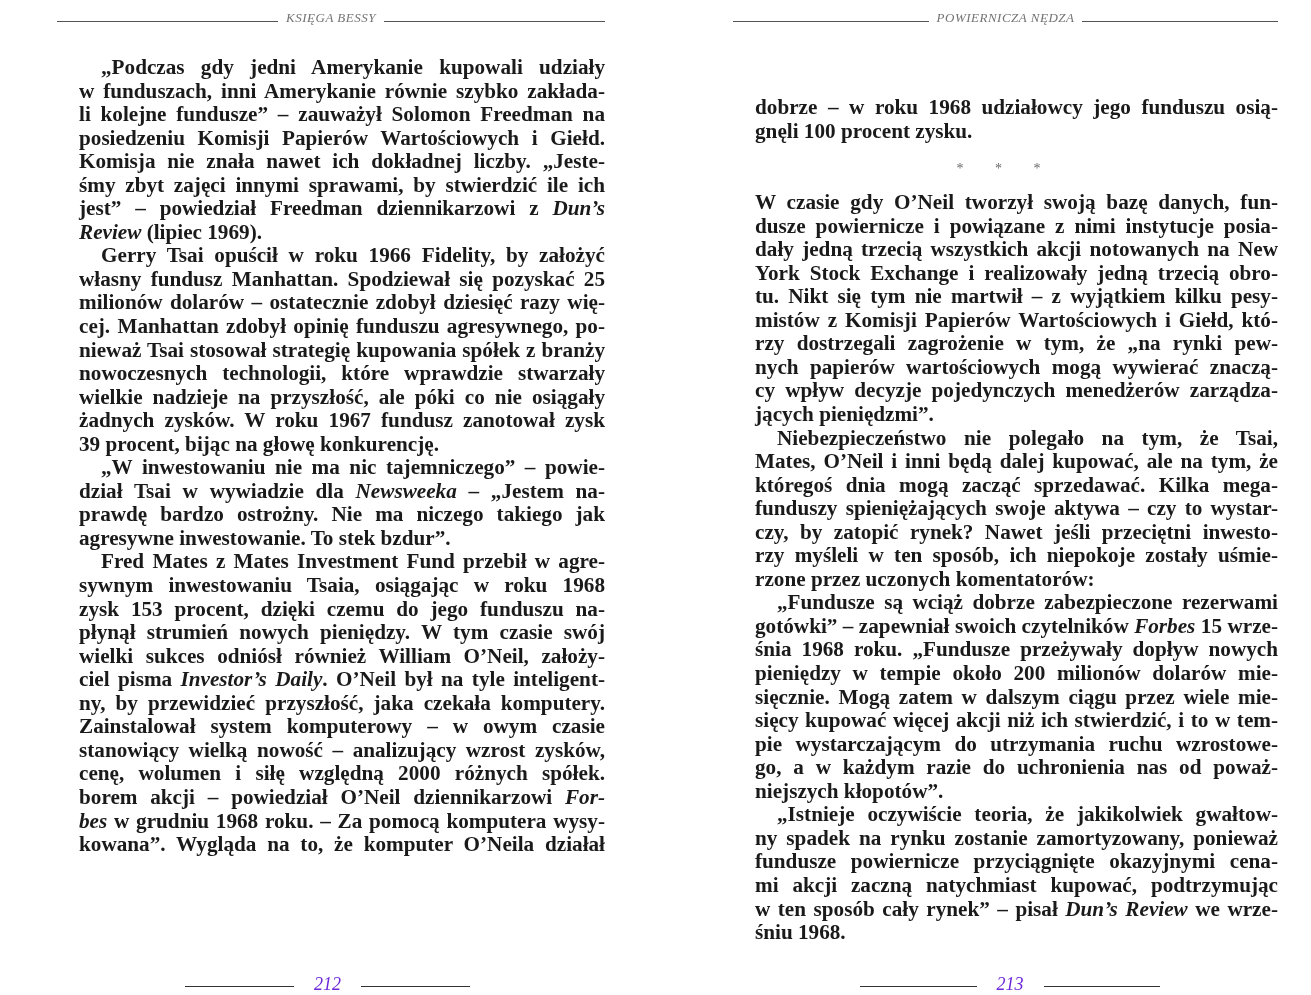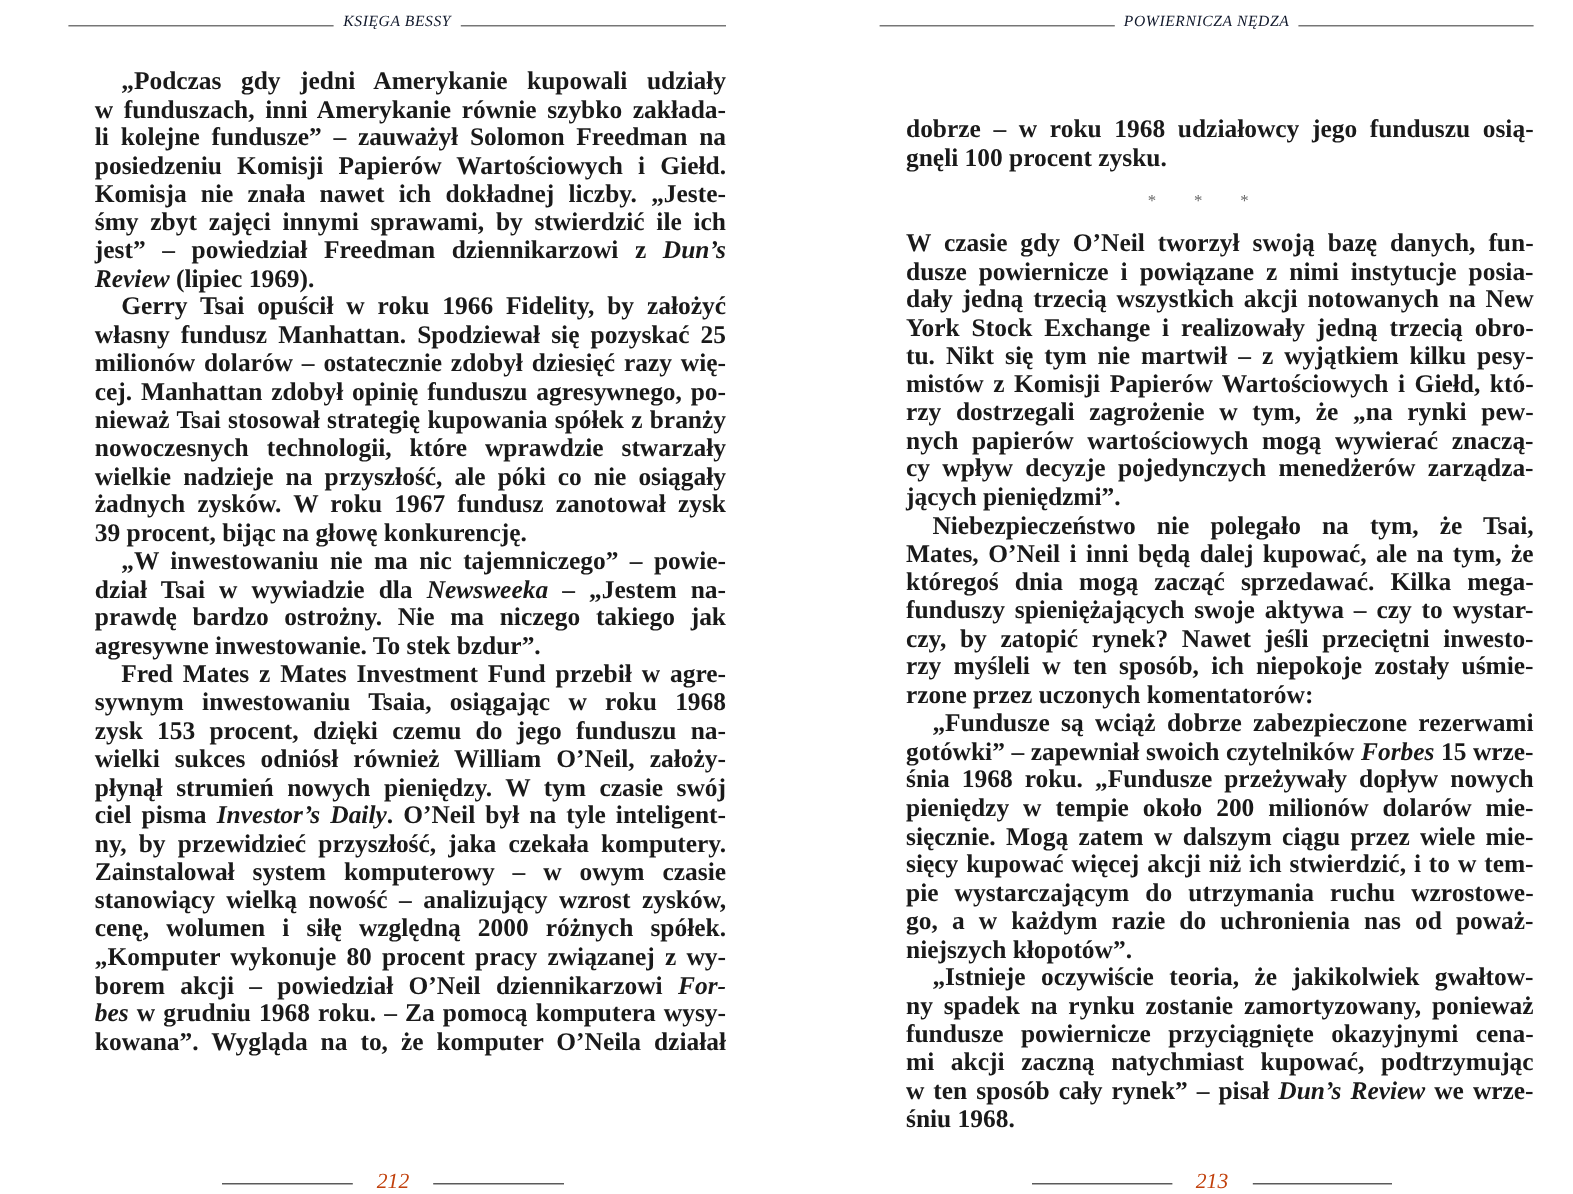--- a/index.html
+++ b/index.html
@@ -5,34 +5,34 @@
   html, body { margin: 0; padding: 0; background: #ffffff; }
   body { width: 1311px; height: 995px; position: relative; overflow: hidden;
          font-family: "Liberation Serif", "DejaVu Serif", serif; color: #1a1a1a; }
   .page { position: absolute; top: 0; height: 995px; }
   .page.left { left: 0; width: 655px; }
   .page.right { left: 655px; width: 656px; }
   .running-head { position: absolute; top: 8px; height: 20px; display: flex; align-items: center; }
   .left .running-head { left: 57px; width: 548px; }
   .right .running-head { left: 78px; width: 545px; }
   .rh-line { flex: 1; height: 0; border-top: 1.2px solid #555; margin-top: 6px; }
-  .rh-title { font-style: italic; font-size: 13px; letter-spacing: 0.5px; padding: 0 8px; color: #0f172a; font-variant: small-caps; text-transform: uppercase; }
+  .rh-title { font-style: italic; font-size: 13px; letter-spacing: 0.5px; padding: 0 8px; color: #737373; font-variant: small-caps; text-transform: uppercase; }
   .body { position: absolute; font-size: 21.2px; line-height: 23.55px; text-align: justify; hyphens: manual; }
   .left .body { left: 57px; top: 56px; width: 548px; }
   .right .body { left: 78px; top: 56px; width: 545px; margin-top: 40px; }
   .para { margin: 0; text-indent: 22px; font-weight: bold; }
   .line { display: block; text-align: justify; text-align-last: justify; white-space: nowrap; }
   .line.last { text-align-last: left; }
   .line.indent { padding-left: 22px; }
   .separator { text-align: center; font-size: 14px; letter-spacing: 14px; color: #666; margin: 14px 0 10px 0; line-height: 24px; }
   .folio { position: absolute; top: 972px; height: 24px; display: flex; align-items: center; }
   .left .folio { left: 185px; width: 285px; }
   .right .folio { left: 205px; width: 300px; }
   .folio-line { flex: 1; border-top: 1.2px solid #333; margin-top: 4px; }
-  .folio-num { font-style: italic; font-size: 18px; padding: 0 20px; color: #c2410c; }
+  .folio-num { font-style: italic; font-size: 18px; padding: 0 20px; color: #6d28d9; }
   i { font-style: italic; }
 </style>
 </head>
 <body>
 
 <div class="page left">
   <div class="running-head">
     <span class="rh-line"></span>
     <span class="rh-title">KSIĘGA BESSY</span>
     <span class="rh-line"></span>
@@ -62,28 +62,27 @@
       <div class="para">
         <span class="line indent">„W inwestowaniu nie ma nic tajemniczego” – powie-</span>
         <span class="line">dział Tsai w wywiadzie dla <i>Newsweeka</i> – „Jestem na-</span>
         <span class="line">prawdę bardzo ostrożny. Nie ma niczego takiego jak</span>
         <span class="line last">agresywne inwestowanie. To stek bzdur”.</span>
       </div>
       <div class="para">
         <span class="line indent">Fred Mates z Mates Investment Fund przebił w agre-</span>
         <span class="line">sywnym inwestowaniu Tsaia, osiągając w roku 1968</span>
         <span class="line">zysk 153 procent, dzięki czemu do jego funduszu na-</span>
+        <span class="line">płynął strumień nowych pieniędzy. W tym czasie swój</span>
         <span class="line">wielki sukces odniósł również William O’Neil, założy-</span>
-        <span class="line">płynął strumień nowych pieniędzy. W tym czasie swój</span>
         <span class="line">ciel pisma <i>Investor’s Daily</i>. O’Neil był na tyle inteligent-</span>
         <span class="line">ny, by przewidzieć przyszłość, jaka czekała komputery.</span>
         <span class="line">Zainstalował system komputerowy – w owym czasie</span>
         <span class="line">stanowiący wielką nowość – analizujący wzrost zysków,</span>
         <span class="line">cenę, wolumen i siłę względną 2000 różnych spółek.</span>
-        <span class="line">„Komputer wykonuje 80 procent pracy związanej z wy-</span>
         <span class="line">borem akcji – powiedział O’Neil dziennikarzowi <i>For-</i></span>
         <span class="line"><i>bes</i> w grudniu 1968 roku. – Za pomocą komputera wysy-</span>
         <span class="line">kowana”. Wygląda na to, że komputer O’Neila działał</span>
       </div>
     </div>
   <div class="folio">
     <span class="folio-line"></span>
     <span class="folio-num">212</span>
     <span class="folio-line"></span>
   </div>

